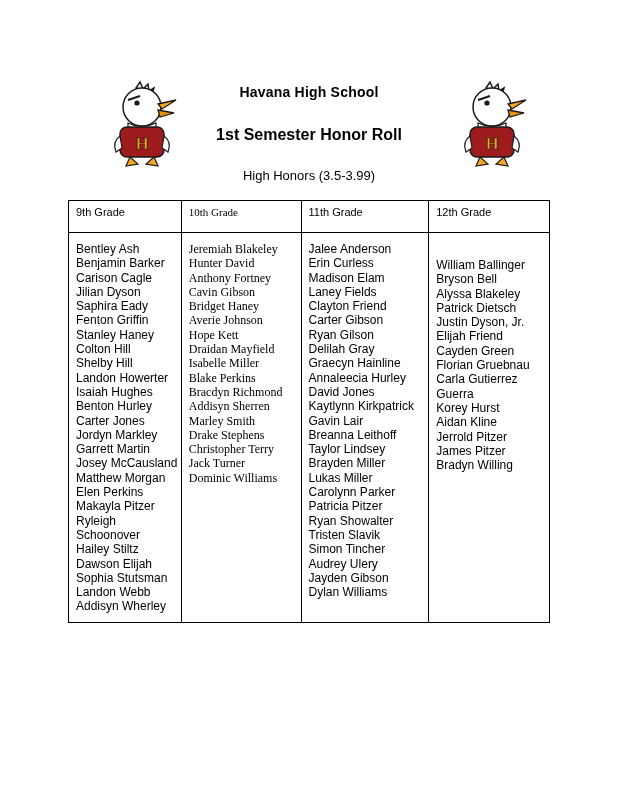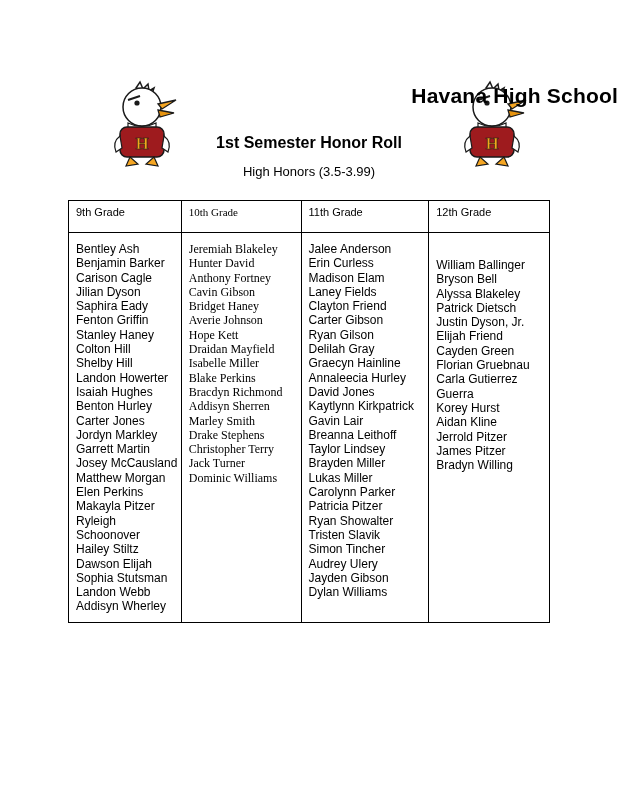--- a/index.html
+++ b/index.html
@@ -4,23 +4,23 @@
 <style>
   html,body{margin:0;padding:0;}
   body{
     width:618px;height:800px;background:#ffffff;
     font-family:"Liberation Sans","DejaVu Sans",sans-serif;
     color:#000;position:relative;overflow:hidden;
   }
   .page{position:relative;width:618px;height:800px;background:#fff;}
 
   .header-block{position:absolute;left:0;top:84px;width:618px;text-align:center;}
-  .title{font-size:21px;font-weight:bold;letter-spacing:.2px;text-align:right;}
+  .title{font-size:14px;font-weight:bold;letter-spacing:.2px;}
   .subtitle{font-size:16px;font-weight:bold;margin-top:26px;}
-  .section-label{font-size:13px;font-weight:normal;margin-top:12px;}
+  .section-label{font-size:13px;font-weight:normal;margin-top:24px;}
 
   .logo{position:absolute;top:80px;width:72px;height:88px;}
   .logo-left{left:106px;}
   .logo-right{left:456px;}
 
   .honor-table{
     position:absolute;left:68px;top:200px;width:482px;
     display:flex;border:1px solid #000;box-sizing:border-box;
     background:#fff;
   }

